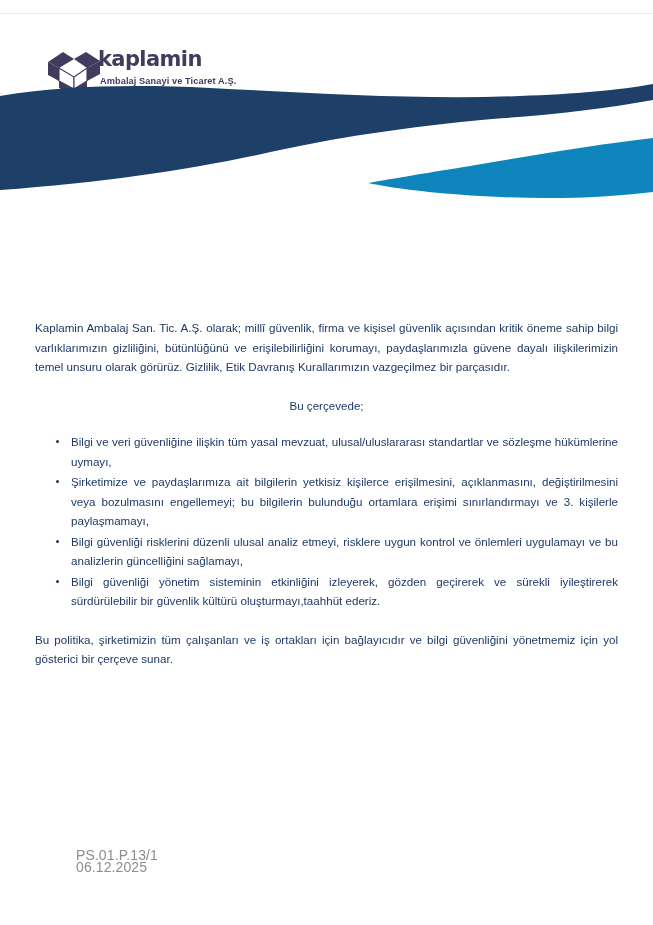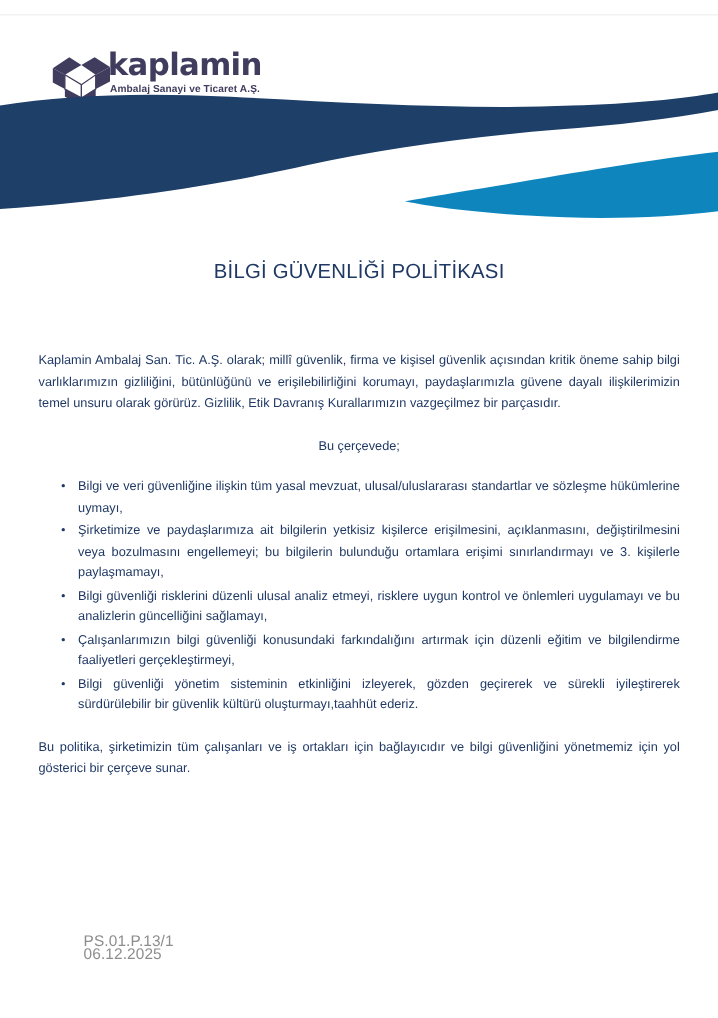--- a/index.html
+++ b/index.html
@@ -49,21 +49,21 @@
     height: 56px;
   }
   .logo-text {
     position: absolute;
     left: 52px;
     top: 4px;
     width: 205px;
   }
   .logo-word {
     font-family: "DejaVu Sans", sans-serif;
-    font-size: 28px;
+    font-size: 21px;
     font-weight: bold;
     letter-spacing: -0.6px;
     color: #3f3c5e;
     line-height: 30px;
     margin: 0;
     white-space: nowrap;
   }
   .logo-tag {
     font-family: "Liberation Sans", sans-serif;
     font-size: 9.2px;
@@ -200,33 +200,31 @@
     <svg viewBox="0 0 653 125" preserveAspectRatio="none" aria-hidden="true">
 
       <path d="M653,60 C600,66 540,76 470,88 C420,96 385,102 368,105 C392,110 430,115 480,118 C545,122 605,120 653,114 Z" fill="#0e86bd"></path>
 
       <path d="M0,18 C60,8 130,6 210,10 C310,15 420,22 520,18 C575,16 620,12 653,6
                L653,22 C610,30 560,36 505,40 C420,47 345,58 280,72
                C200,90 110,104 0,112 Z" fill="#1d3f68"></path>
     </svg>
   </div>
 
-  <h1 class="doc-title">BİLGİ GÜVENLİĞİ POLİTİKASI</h1>
 
   <div class="content">
 
     <p class="para para-intro">Kaplamin Ambalaj San. Tic. A.Ş. olarak; millî güvenlik, firma ve kişisel güvenlik açısından kritik öneme sahip bilgi varlıklarımızın gizliliğini, bütünlüğünü ve erişilebilirliğini korumayı, paydaşlarımızla güvene dayalı ilişkilerimizin temel unsuru olarak görürüz. Gizlilik, Etik Davranış Kurallarımızın vazgeçilmez bir parçasıdır.</p>
 
     <p class="para para-lead">Bu çerçevede;</p>
 
     <ul class="bullet-list">
       <li class="bullet-item">Bilgi ve veri güvenliğine ilişkin tüm yasal mevzuat, ulusal/uluslararası standartlar ve sözleşme hükümlerine uymayı,</li>
       <li class="bullet-item">Şirketimize ve paydaşlarımıza ait bilgilerin yetkisiz kişilerce erişilmesini, açıklanmasını, değiştirilmesini veya bozulmasını engellemeyi; bu bilgilerin bulunduğu ortamlara erişimi sınırlandırmayı ve 3. kişilerle paylaşmamayı,</li>
       <li class="bullet-item">Bilgi güvenliği risklerini düzenli ulusal analiz etmeyi, risklere uygun kontrol ve önlemleri uygulamayı ve bu analizlerin güncelliğini sağlamayı,</li>
-      <li class="bullet-item">Çalışanlarımızın bilgi güvenliği konusundaki farkındalığını artırmak için düzenli eğitim ve bilgilendirme faaliyetleri gerçekleştirmeyi,</li>
       <li class="bullet-item">Bilgi güvenliği yönetim sisteminin etkinliğini izleyerek, gözden geçirerek ve sürekli iyileştirerek sürdürülebilir bir güvenlik kültürü oluşturmayı,taahhüt ederiz.</li>
     </ul>
 
     <p class="para para-close">Bu politika, şirketimizin tüm çalışanları ve iş ortakları için bağlayıcıdır ve bilgi güvenliğini yönetmemiz için yol gösterici bir çerçeve sunar.</p>
   </div>
 
   <div class="footer">
     <div>PS.01.P.13/1</div>
     <div>06.12.2025</div>
   </div>

